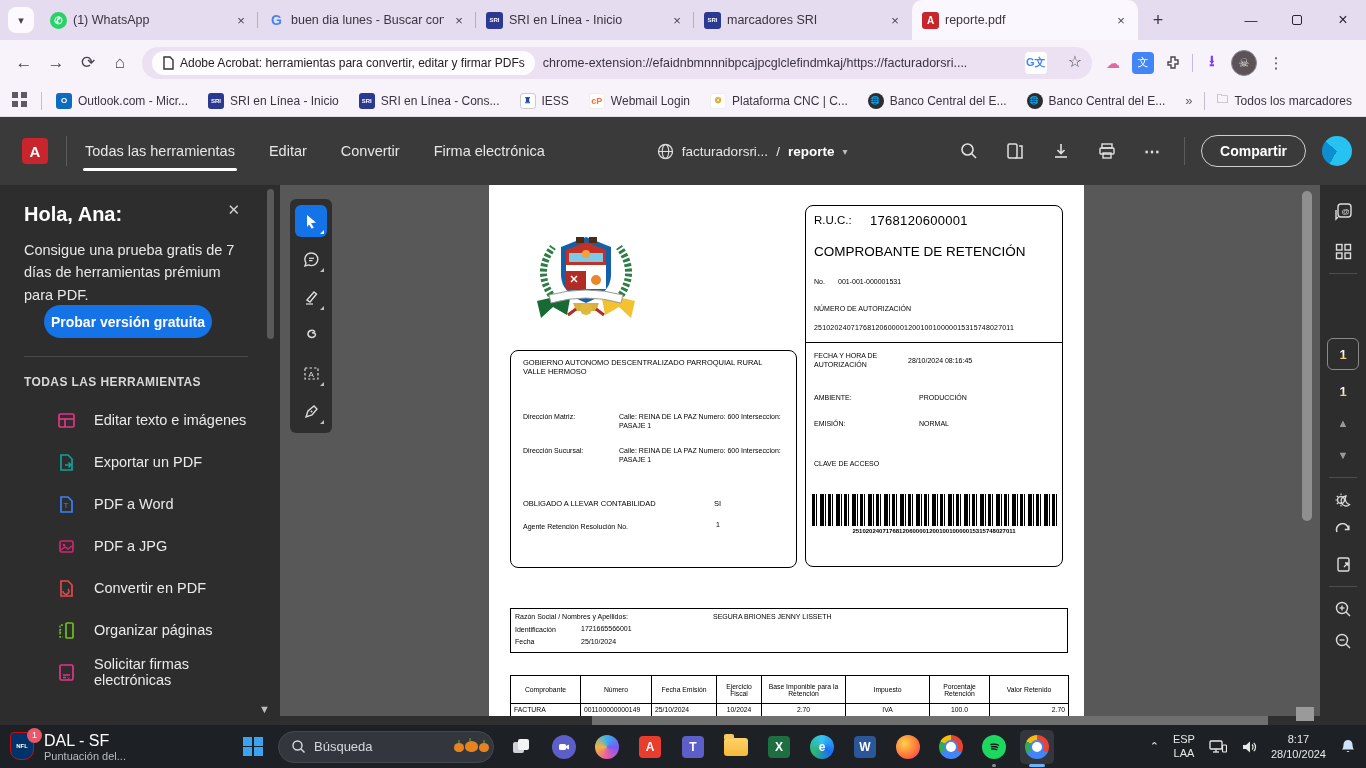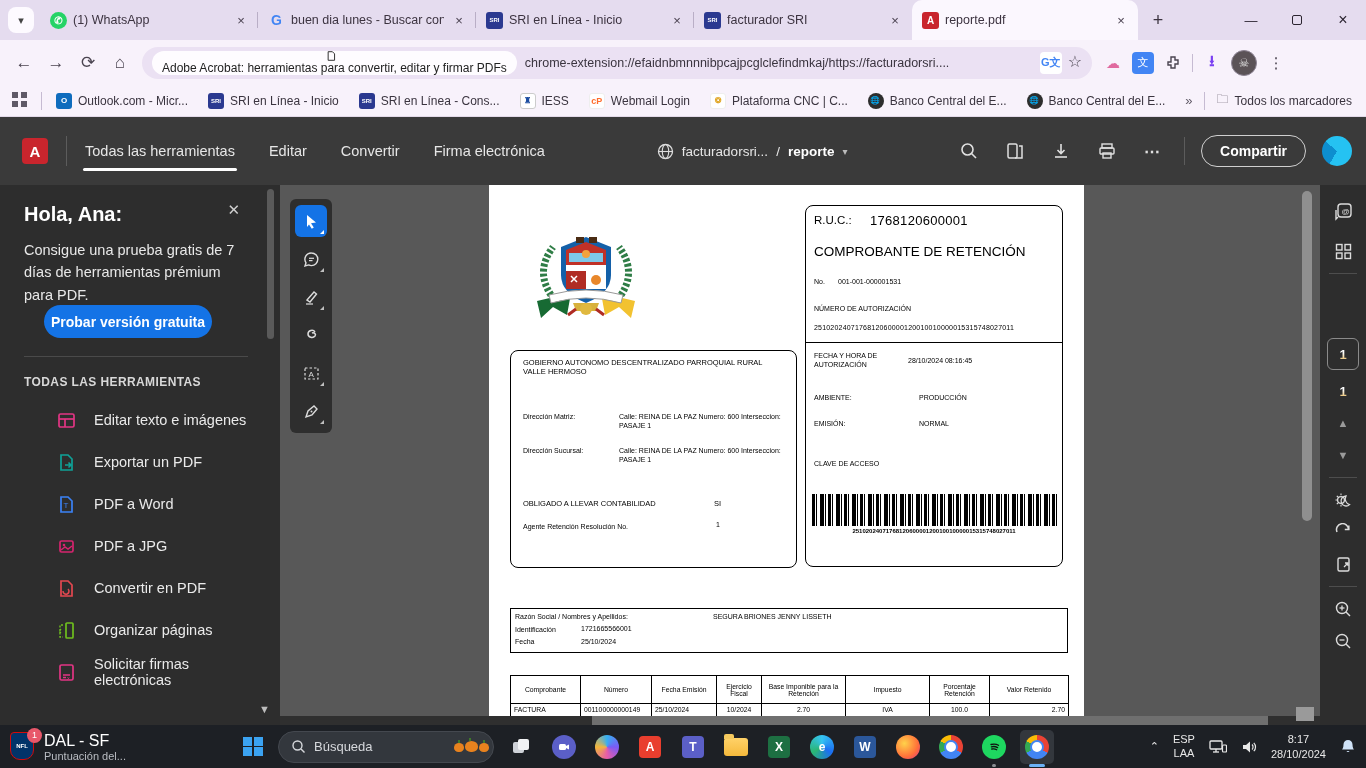--- a/index.html
+++ b/index.html
@@ -20,24 +20,24 @@
   .fav.sri { background:#2b3990; color:#fff; font-size:6px; letter-spacing:0; border-radius:3px; }
   .fav.pdf { background:#c9252d; color:#fff; font-size:10px; border-radius:3px; }
   .newtab { width:28px; height:28px; margin-left:6px; display:flex; align-items:center; justify-content:center; font-size:18px; color:#3c3340; }
   .wincontrols { position:absolute; right:0; top:0; height:40px; display:flex; }
   .winbtn { width:46px; height:40px; display:flex; align-items:center; justify-content:center; color:#2b2430; font-size:13px; }
   .winbtn .maxbox { width:10px; height:10px; border:1.2px solid #2b2430; border-radius:2px; }
 
   .navbar { position:absolute; top:40px; left:0; width:1366px; height:45px; background:#f8f2fb; display:flex; align-items:center; }
   .navico { width:32px; height:32px; display:flex; align-items:center; justify-content:center; color:#4a4450; font-size:17px; flex:none; }
   .urlbar { height:32px; flex:none; width:950px; margin-left:6px; background:#ebe1f3; border-radius:16px; display:flex; align-items:center; padding:0 10px; }
-  .ext-chip { background:#fefcff; border-radius:12px; height:24px; display:flex; align-items:center; padding:0 10px; font-size:12px; color:#222; white-space:nowrap;flex-direction:column; }
+  .ext-chip { background:#fefcff; border-radius:12px; height:24px; display:flex; align-items:center; padding:0 10px; font-size:12px; color:#222; white-space:nowrap; }
   .ext-chip svg { margin-right:6px; }
   .url-text { font-size:12.5px; color:#3a343f; margin-left:8px; white-space:nowrap; overflow:hidden; flex:1; }
-  .urlbar .tail { display:flex; gap:6px; margin-left:8px; }
+  .urlbar .tail { display:flex; gap:21px; margin-left:8px; }
   .nav-right { display:flex; align-items:center; margin-left:10px; gap:8px; }
   .ext-ico { width:22px; height:22px; display:flex; align-items:center; justify-content:center; border-radius:4px; font-size:11px; }
   .vdiv { width:1px; height:18px; background:#c6bbd2; }
   .avatar-sm { width:26px; height:26px; border-radius:50%; background:#5b5357; border:1px solid #8d8494; overflow:hidden; display:flex; align-items:center; justify-content:center; color:#ddd; font-size:12px; }
 
   .bookmarks { position:absolute; top:85px; left:0; width:1366px; height:32px; background:#f8f2fb; border-bottom:1px solid #e3dae9; display:flex; align-items:center; font-size:12px; color:#3a343f; }
   .bm { display:flex; align-items:center; gap:6px; margin-right:20px; white-space:nowrap; }
   .bm-ico { width:16px; height:16px; border-radius:3px; display:flex; align-items:center; justify-content:center; font-size:8px; color:#fff; font-weight:bold; flex:none; }
   .appsgrid { margin:0 14px 0 12px; color:#5f5966; }
   .bm-right { margin-left:auto; display:flex; align-items:center; margin-right:14px; }
@@ -163,21 +163,21 @@
         <span class="sep"></span>
     </div>
     <div class="tab">
       <span class="fav sri">SRI</span>
       <span class="tab-label">SRI en Línea - Inicio</span>
       <span class="tab-close">×</span>
         <span class="sep"></span>
     </div>
     <div class="tab">
       <span class="fav sri">SRI</span>
-      <span class="tab-label">facturador SRI</span>
+      <span class="tab-label">marcadores SRI</span>
       <span class="tab-close">×</span>
     </div>
     <div class="tab active">
       <span class="fav pdf">A</span>
       <span class="tab-label">reporte.pdf</span>
       <span class="tab-close">×</span>
     </div>
     <div class="newtab">+</div>
     <div class="wincontrols">
       <div class="winbtn">—</div>

